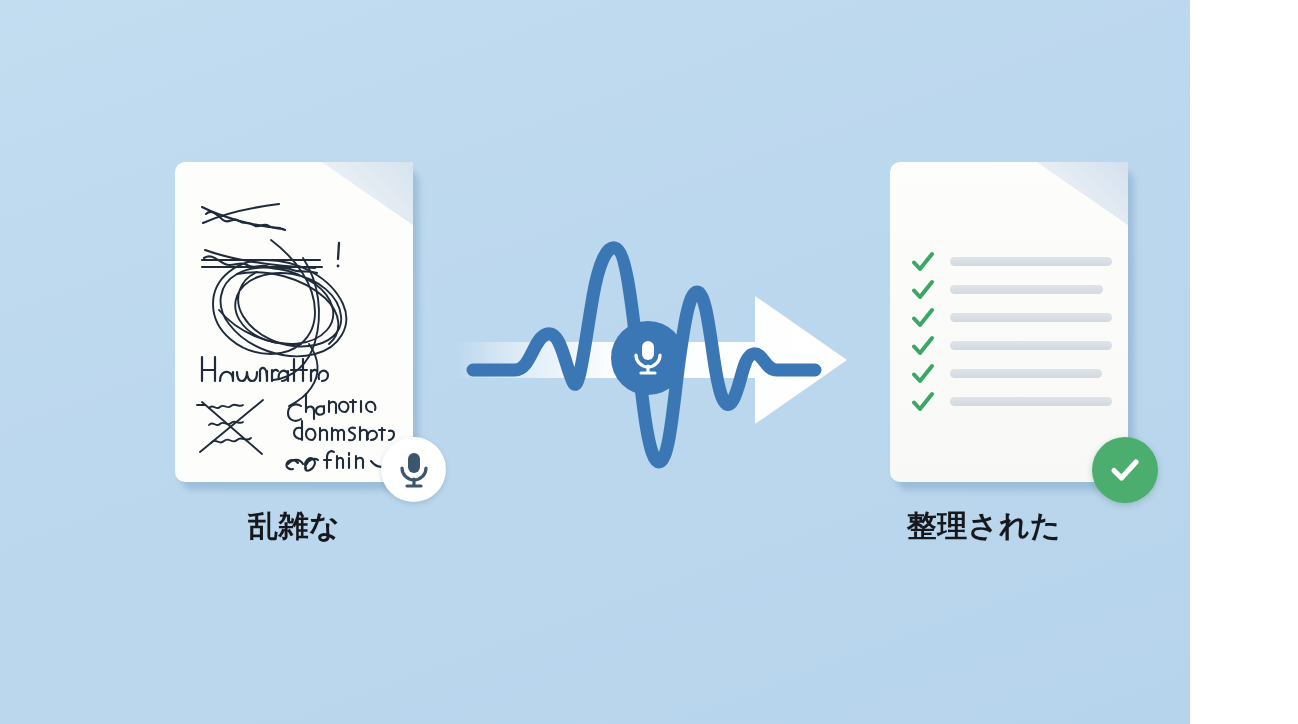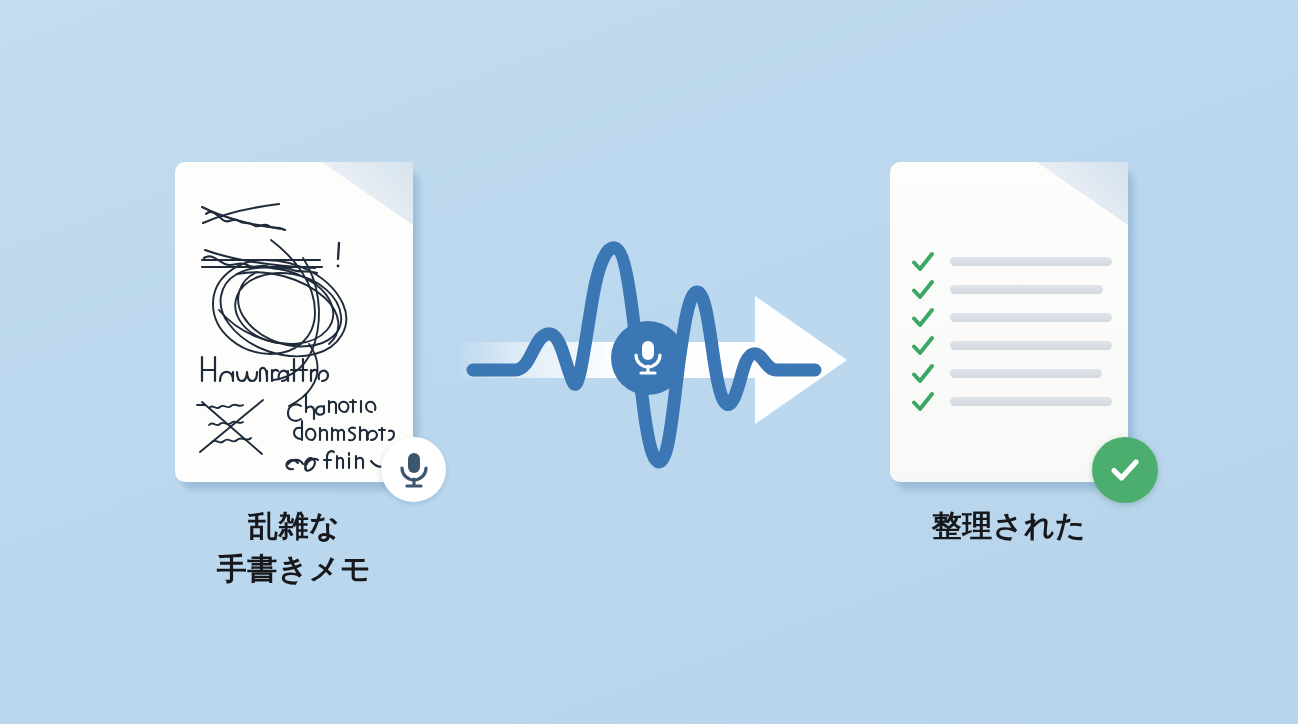--- a/index.html
+++ b/index.html
@@ -6,21 +6,21 @@
   html, body {
     margin: 0;
     padding: 0;
     background: #ffffff;
   }
   body {
     font-family: "Liberation Sans", "DejaVu Sans", sans-serif;
   }
   #scene {
     position: relative;
-    width: 1298px;
+    width: 1190px;
     height: 724px;
     overflow: hidden;
     background: linear-gradient(160deg, #c2dcf0 0%, #bcd8ee 45%, #b6d4ec 100%);
     text-decoration: underline;
   }
 
   
   .doc {
     position: absolute;
     background: #fdfdfb;
@@ -147,21 +147,21 @@
     position: absolute;
     text-align: center;
     color: #16181c;
     font-weight: 700;
     font-size: 30px;
     line-height: 1.42;
     letter-spacing: 0.5px;
     white-space: nowrap;
   }
   #caption-left  { left: 104px; top: 505px; width: 380px; }
-  #caption-right { left: 819px; top: 505px; width: 380px; }
+  #caption-right { left: 794px; top: 505px; width: 380px; }
   .caption .line { display: block; }
 </style>
 </head>
 <body>
 
 <div id="scene">
 
   <div class="doc-shadow" id="doc-left-shadow"></div>
   <div class="doc" id="doc-left"></div>
   <div id="doc-left-fold"></div>
@@ -252,21 +252,20 @@
     <svg width="34" height="40" viewBox="0 0 34 40">
       <rect x="11" y="3" width="12" height="20" rx="6" fill="#3c566e"></rect>
       <path d="M5 18 a12 12 0 0 0 24 0" fill="none" stroke="#3c566e" stroke-width="3.2" stroke-linecap="round"></path>
       <line x1="17" y1="29" x2="17" y2="35" stroke="#3c566e" stroke-width="3.2" stroke-linecap="round"></line>
       <line x1="10" y1="36" x2="24" y2="36" stroke="#3c566e" stroke-width="3.2" stroke-linecap="round"></line>
     </svg>
   </div>
 
   <div class="caption" id="caption-left">
     <span class="line">乱雑な</span>
-    <span class="line">手書きメモ</span>
   </div>
 
   <svg id="arrow-band" viewBox="0 0 400 205">
     <defs>
       <linearGradient id="arrowFade" x1="0" y1="0" x2="1" y2="0">
         <stop offset="0%" stop-color="#ffffff" stop-opacity="0"></stop>
         <stop offset="18%" stop-color="#ffffff" stop-opacity="0.55"></stop>
         <stop offset="40%" stop-color="#ffffff" stop-opacity="0.95"></stop>
         <stop offset="100%" stop-color="#ffffff" stop-opacity="1"></stop>
       </linearGradient>

